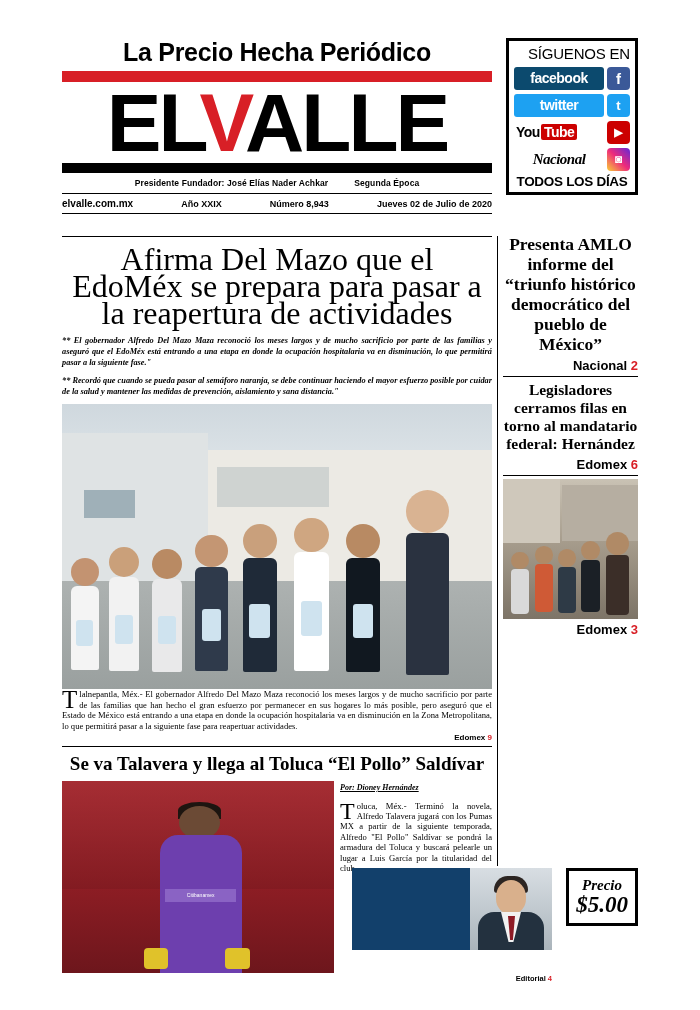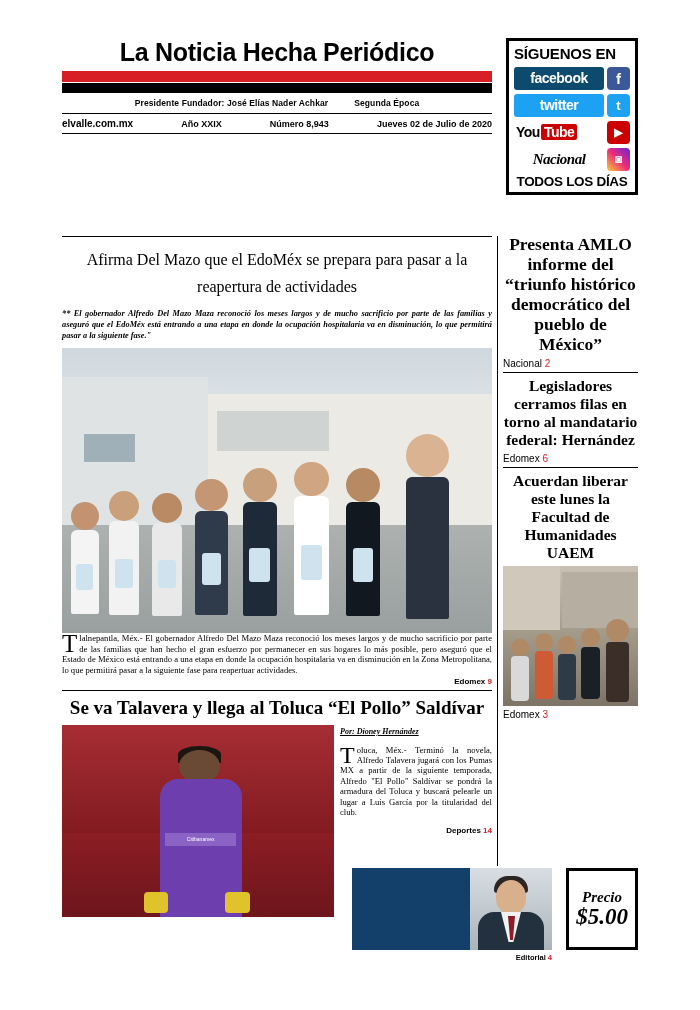--- a/index.html
+++ b/index.html
@@ -106,23 +106,23 @@
     left: 506px;
     top: 38px;
     width: 132px;
     border: 3px solid #000;
     box-sizing: border-box;
     padding: 4px 5px 3px 5px;
     background: #fff;
   }
   .social-title {
     font-family: "Liberation Sans", sans-serif;
-    font-weight: bold;
+    font-weight: normal;
     font-size: 15px;
-    text-align: left;
+    text-align: right;
     letter-spacing: -0.2px;
     margin-bottom: 4px;
   }
   .social-row {
     display: flex;
     align-items: center;
     margin-bottom: 3px;
     height: 24px;
   }
   .social-word {
@@ -188,21 +188,21 @@
 
   
   .main-col {
     position: absolute;
     left: 62px;
     top: 240px;
     width: 430px;
   }
   .main-headline {
     font-family: "Liberation Serif", serif;
-    font-size: 16px;
+    font-size: 32px;
     line-height: 27px;
     text-align: center;
     font-weight: normal;
     margin: 6px 0 8px 0;
   }
   .bullet {
     font-family: "Liberation Serif", serif;
     font-style: italic;
     font-weight: bold;
     font-size: 8.3px;
@@ -299,23 +299,23 @@
     line-height: 20px;
     text-align: center;
     margin: 4px 0 4px 0;
   }
   .r-headline.small {
     font-size: 15.5px;
     line-height: 18px;
   }
   .r-tag {
     font-family: "Liberation Sans", sans-serif;
-    font-weight: normal;
-    font-size: 10px;
-    text-align: left;
+    font-weight: bold;
+    font-size: 13px;
+    text-align: right;
     margin-bottom: 3px;
   }
   .r-tag .num { color: #d81f26; }
   .r-rule { border-top: 1.5px solid #000; margin: 3px 0 3px 0; }
   .r-photo {
     width: 135px;
     height: 140px;
     background: #6f6558;
     position: relative;
     overflow: hidden;
@@ -407,35 +407,35 @@
   .ad-tie {
     position: absolute;
     left: 38px; top: 48px;
     width: 7px; height: 24px;
     background: #8e1b26;
     clip-path: polygon(0 0, 100% 0, 70% 100%, 30% 100%);
   }
   .ad-tag {
     position: absolute;
     left: 452px;
-    top: 953px;
+    top: 974px;
     width: 100px;
     font-family: "Liberation Sans", sans-serif;
     font-weight: bold;
     font-size: 7.5px;
     text-align: right;
   }
   .ad-tag .num { color: #d81f26; }
 
   .price-box {
     position: absolute;
     left: 566px;
     top: 868px;
     width: 72px;
-    height: 82px;
+    height: 58px;
     border: 3px solid #000;
     box-sizing: border-box;
     display: flex;
     flex-direction: column;
     align-items: center;
     justify-content: center;
     background: #fff;
   }
   .price-label {
     font-family: "Liberation Serif", serif;
@@ -474,22 +474,27 @@
   .st-person { position:absolute; bottom:4%; }
   .st-person .h { width:100%; aspect-ratio:1/1; border-radius:50%; background:#b08a66; }
   .st-person .b { width:100%; border-radius:4px; }
 </style>
 </head>
 <body>
 
 <div class="page">
 
   <div class="masthead">
-    <div class="tagline">La Noticia Hecha Periódico</div>
+    <div class="tagline">La Precio Hecha Periódico</div>
     <div class="redbar"></div>
+    <div class="logo-wrap">
+      <div class="logo-text">
+        <span>EL</span><span class="v">V</span><span>ALLE</span>
+      </div>
+    </div>
     <div class="logo-underline"></div>
     <div class="founder-line">
       <span>Presidente Fundador: José Elías Nader Achkar</span><span class="gap"></span><span>Segunda Época</span>
     </div>
     <div class="info-rule"></div>
     <div class="info-row">
       <span class="web">elvalle.com.mx</span>
       <span>Año XXIX</span>
       <span>Número  8,943</span>
       <span>Jueves 02 de Julio de 2020</span>
@@ -527,20 +532,21 @@
   </div>
 
   <div class="hrule-main"></div>
   <div class="vrule"></div>
 
   <div class="main-col">
 
     <h1 class="main-headline">Afirma Del Mazo que el EdoMéx se prepara para pasar a la reapertura de actividades</h1>
 
     <p class="bullet">** El gobernador Alfredo Del Mazo Maza reconoció los meses largos y de mucho sacrificio por parte de las familias y aseguró que el EdoMéx está entrando a una etapa en donde la ocupación hospitalaria va en disminución, lo que permitirá pasar a la siguiente fase."</p>
+    <p class="bullet">** Recordó que cuando se pueda pasar al semáforo naranja, se debe continuar haciendo el mayor esfuerzo posible por cuidar de la salud y mantener las medidas de prevención, aislamiento y sana distancia."</p>
 
     <div class="main-photo">
       <div class="ph-sky"></div>
       <div class="ph-ground"></div>
       <div class="ph-bldg" style="left:0; top:10%; width:34%; height:52%; background:#dfe3e4;"></div>
       <div class="ph-bldg" style="left:34%; top:16%; width:66%; height:46%; background:#eceae4;"></div>
       <div class="ph-bldg" style="left:36%; top:22%; width:26%; height:14%; background:#cfd3d1;"></div>
       <div class="ph-bldg" style="left:5%; top:30%; width:12%; height:10%; background:#9fb0b8;"></div>
 
       <div class="person" style="left:11%; width:7%; height:46%;">
@@ -627,21 +633,20 @@
     </div>
     <div class="r-rule"></div>
 
     <h3 class="r-headline small">Legisladores cerramos filas en torno al mandatario federal: Hernández</h3>
     <div class="r-tag">
       <span>Edomex</span>
       <span class="num">6</span>
     </div>
     <div class="r-rule"></div>
 
-    <h3 class="r-headline small">Acuerdan liberar este lunes la Facultad de Humanidades UAEM</h3>
 
     <div class="r-photo">
       <div class="street"></div>
       <div class="street-bldg" style="left:0; top:0; width:42%; height:46%; background:#cfc8bb;"></div>
       <div class="street-bldg" style="left:44%; top:4%; width:56%; height:40%; background:#b6aea1;"></div>
       <div class="st-person" style="left:6%; width:13%; height:44%;">
         <div class="h"></div>
           <div class="b" style="height:72%; background:#d9d9d9;"></div>
       </div>
       <div class="st-person" style="left:24%; width:13%; height:48%;">

